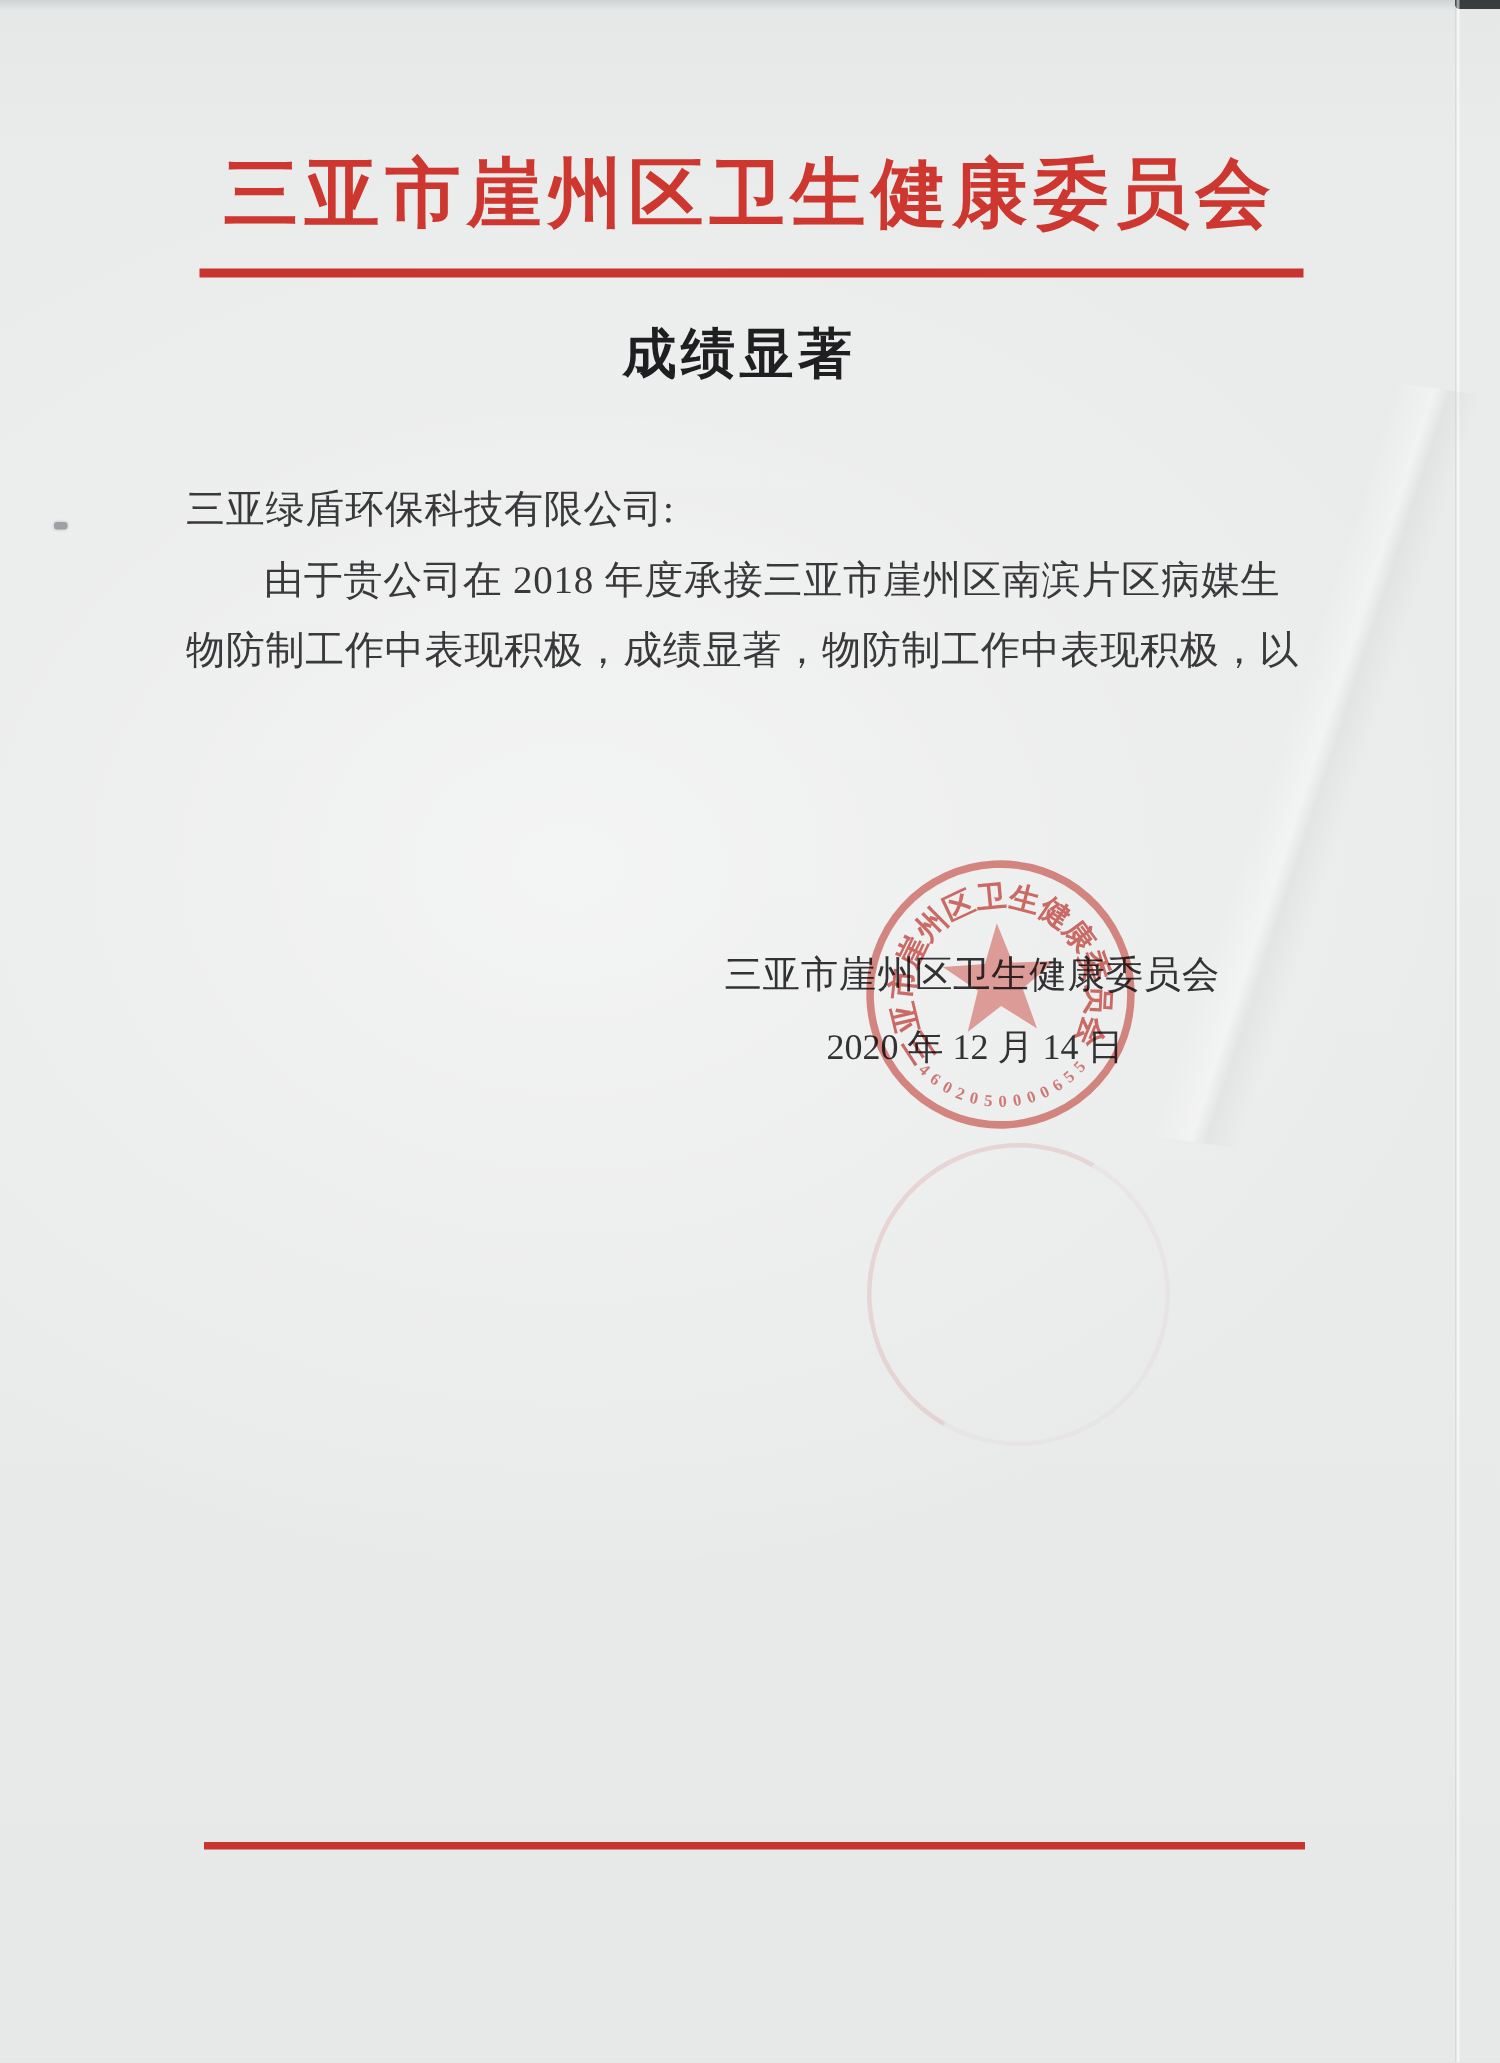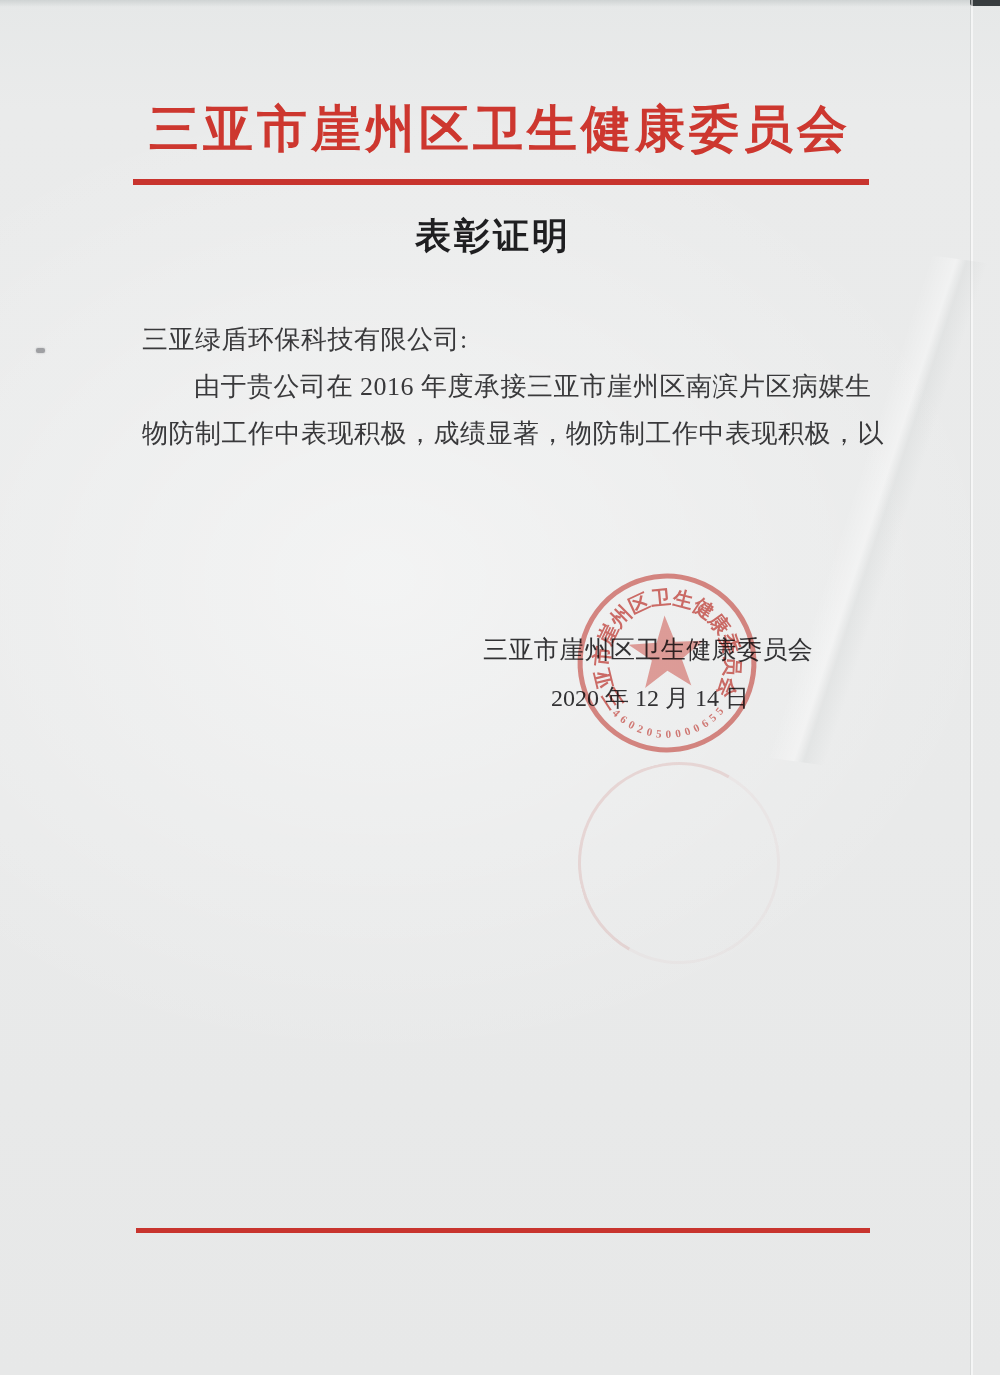--- a/index.html
+++ b/index.html
@@ -38,21 +38,21 @@
     border-top:3px solid #c8342e; border-bottom:3px solid #c8342e; }
   .rule-bottom { left:136px; top:1228px; width:734px; height:4px;
     border-top:2px solid #c8342e; border-bottom:3px solid #c8342e; }
 
   
   .doc-title { position:absolute; top:212px; left:0; width:986px;
     text-align:center; font-size:36px; font-weight:700; letter-spacing:3px;
     color:#1f1f21; }
 
   
-  .body-block { position:absolute; left:142px; top:316px; width:750px;
+  .body-block { position:absolute; left:124px; top:316px; width:750px;
     font-size:26px; line-height:47px; letter-spacing:.5px;
     color:#39393b; white-space:nowrap; }
   .indent { text-indent:2em; }
 
   
   .sign-block { position:absolute; left:483px; top:633px; width:334px; color:#323234; }
   .sign-name { font-size:25px; letter-spacing:.4px; white-space:nowrap; }
   .sign-date { font-size:24px; margin-top:16px; text-align:center; white-space:nowrap; }
 
   
@@ -73,25 +73,25 @@
   <div class="corner-notch"></div>
   <div class="scan-edge-light"></div>
   <div class="scan-edge-dark"></div>
   <div class="crease"></div>
   <div class="speck"></div>
 
   <div class="letterhead">三亚市崖州区卫生健康委员会</div>
 
   <div class="rule rule-top"></div>
 
-  <div class="doc-title">表彰证明</div>
+  <div class="doc-title">成绩显著</div>
 
   <div class="body-block">
     <div>三亚绿盾环保科技有限公司:</div>
-    <div class="indent">由于贵公司在 2016 年度承接三亚市崖州区南滨片区病媒生</div>
+    <div class="indent">由于贵公司在 2018 年度承接三亚市崖州区南滨片区病媒生</div>
     <div>物防制工作中表现积极，成绩显著，物防制工作中表现积极，以</div>
   </div>
 
   <div class="sign-block">
     <div class="sign-name">三亚市崖州区卫生健康委员会</div>
     <div class="sign-date">2020 年 12 月 14 日</div>
   </div>
 
   <svg class="seal" viewBox="0 0 184 184">
     <defs>

